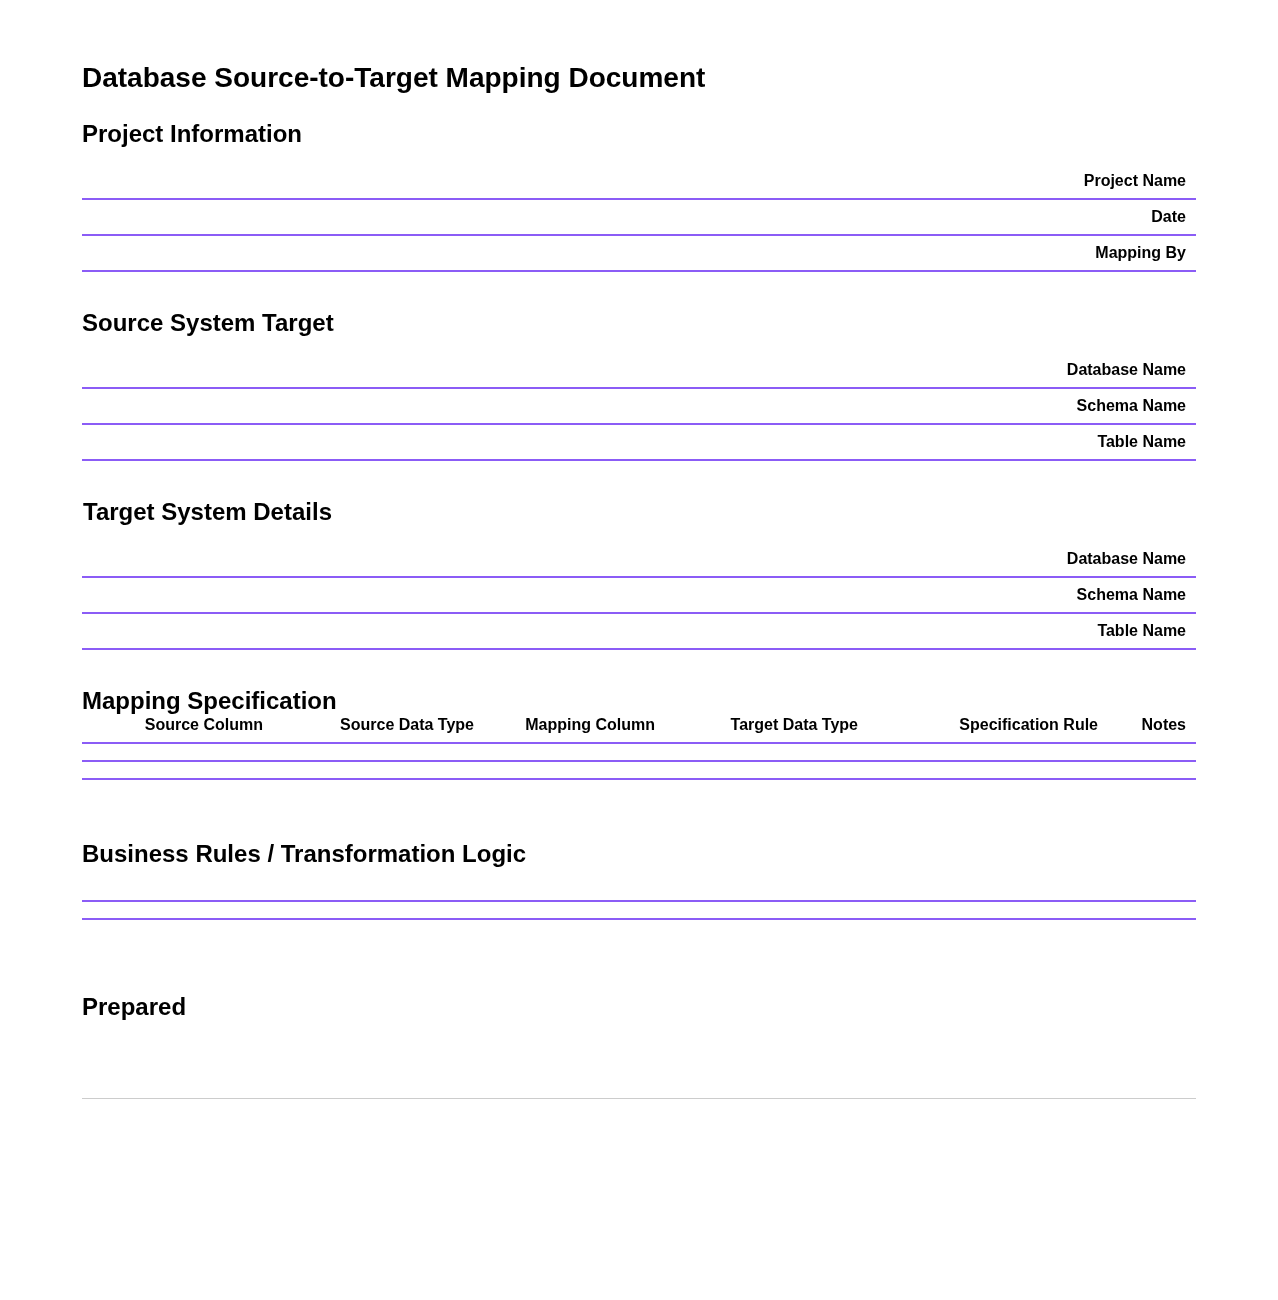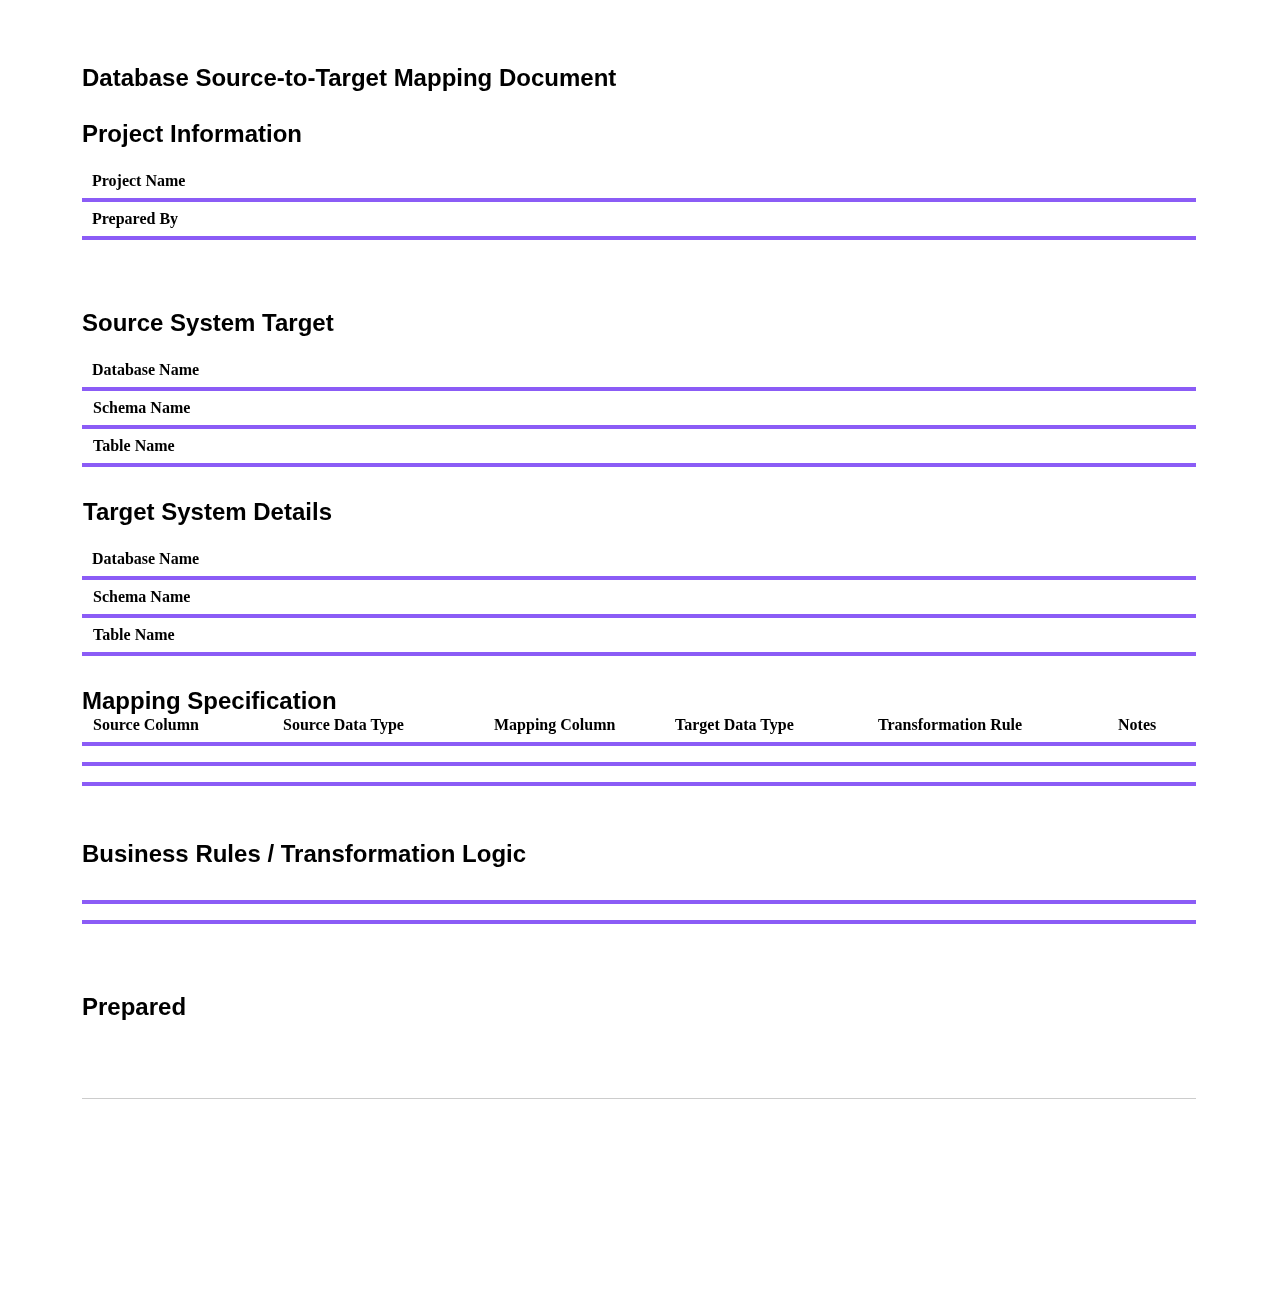--- a/index.html
+++ b/index.html
@@ -4,34 +4,34 @@
 <style>
   html, body { margin: 0; padding: 0; background: #ffffff; }
   body {
     width: 1278px; height: 1300px;
     font-family: "Liberation Sans", sans-serif;
     color: #000;
   }
   .page { position: absolute; left: 82px; top: 0; width: 1114px; }
   h1 {
     position: absolute; left: 0; top: 58px; margin: 0;
-    font-size: 24px; font-weight: bold; line-height: 40px; white-space: nowrap;
+    font-size: 28px; font-weight: bold; line-height: 40px; white-space: nowrap;
   }
   h2 {
     position: absolute; left: 0; margin: 0;
     font-size: 24px; font-weight: bold; line-height: 30px; white-space: nowrap;
   }
   table {
     position: absolute; left: 0; width: 1114px;
     border-collapse: collapse; font-size: 16px;
   }
   td, th {
-    text-align: left; font-weight: bold;
-    border-bottom: 4px solid #8b5cf6;
-    padding: 0 10px; height: 34px; vertical-align: middle; font-family: Liberation Serif, serif;
+    text-align: right; font-weight: bold;
+    border-bottom: 2px solid #8b5cf6;
+    padding: 0 10px; height: 34px; vertical-align: middle;
   }
   tr.empty td { height: 16px; padding: 0; font-weight: normal; }
   .info td.label { width: 100%; }
   .comments-box {
     position: absolute; left: 0; top: 1030px; width: 1114px; height: 68px;
     border-bottom: 1px solid #cccccc;
   }
 </style>
 </head>
 <body>
@@ -39,21 +39,24 @@
 <div class="page">
   <h1>Database Source-to-Target Mapping Document</h1>
 
   <h2 style="top:119px">Project Information</h2>
   <table class="info" style="top:164px">
     <tbody>
         <tr>
       <td class="label">Project Name</td>
     </tr>
     <tr>
-      <td class="label">Prepared By</td>
+      <td class="label">Date</td>
+    </tr>
+    <tr>
+      <td class="label">Mapping By</td>
     </tr>
   </tbody>
     </table>
 
   <h2 style="top:308px">Source System Target</h2>
   <table class="info" style="top:353px">
     <tbody>
         <tr>
       <td class="label">Database Name</td>
     </tr>
@@ -82,21 +85,21 @@
     </table>
 
   <h2 style="top:686px">Mapping Specification</h2>
   <table style="top:708px">
     <tbody>
         <tr>
       <th style="width:170px; padding-left:11px">Source Column</th>
       <th style="width:191px">Source Data Type</th>
       <th style="width:161px">Mapping Column</th>
       <th style="width:183px">Target Data Type</th>
-      <th style="width:220px">Transformation Rule</th>
+      <th style="width:220px">Specification Rule</th>
       <th>Notes</th>
     </tr>
     <tr class="empty">
       <td></td>
       <td></td>
       <td></td>
       <td></td>
       <td></td>
       <td></td>
     </tr>

